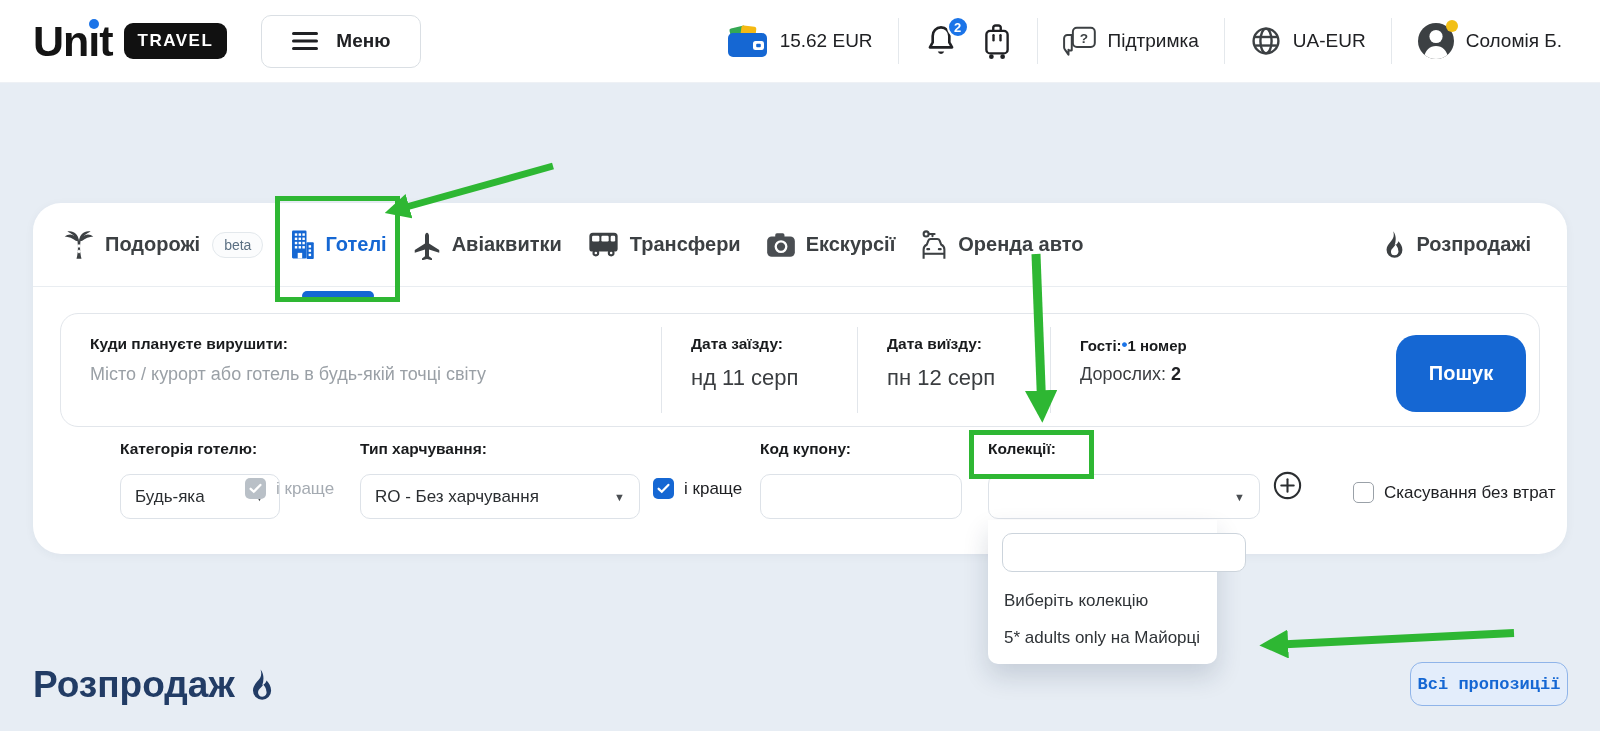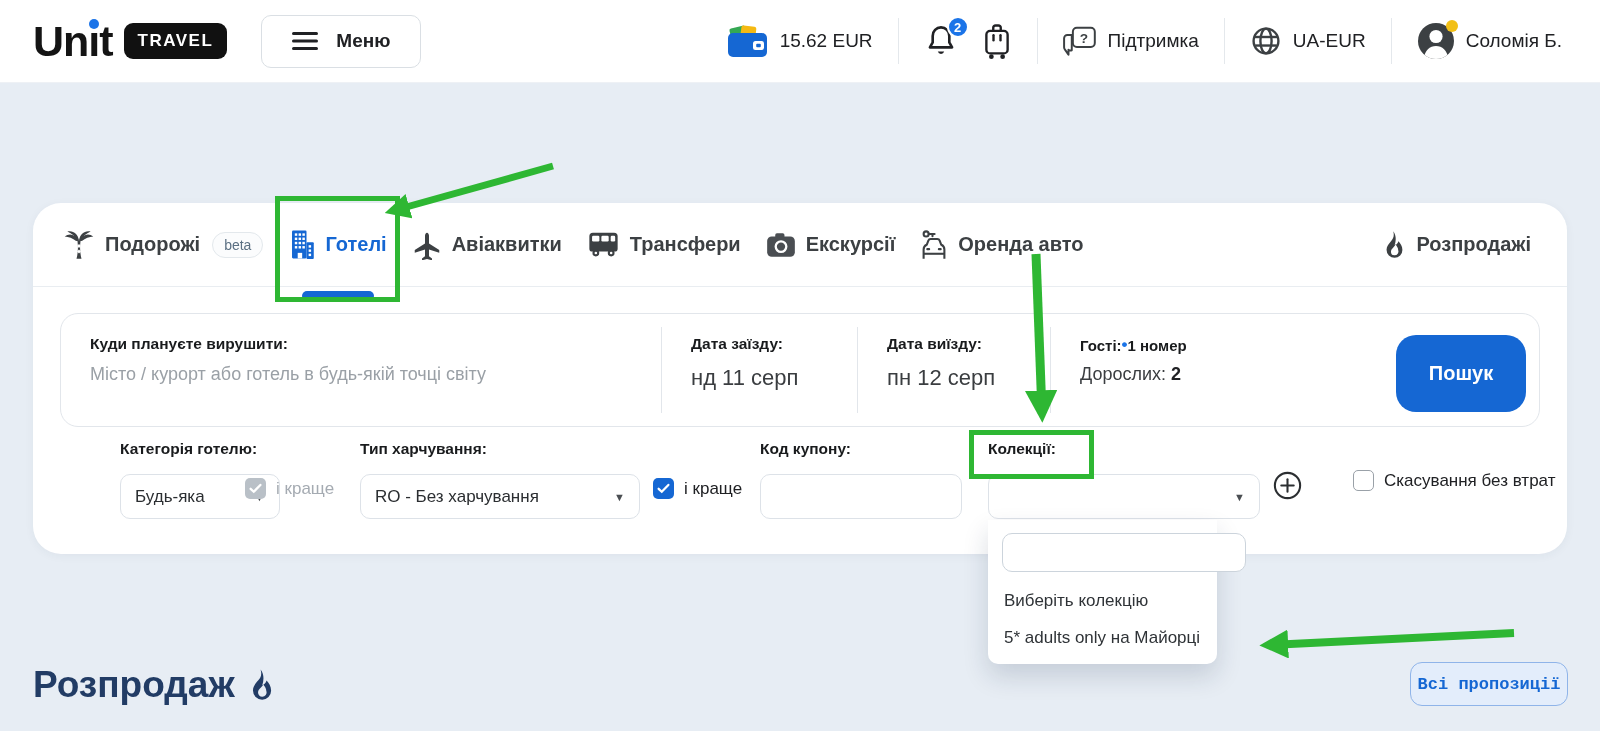--- a/index.html
+++ b/index.html
@@ -383,21 +383,21 @@
     </div>
 
     <button class="plus-btn">
       <svg width="29" height="29" viewBox="0 0 28 28">
         <circle cx="14" cy="14" r="12.2" fill="none" stroke="#2b2e31" stroke-width="2"></circle>
         <line x1="14" y1="8" x2="14" y2="20" stroke="#2b2e31" stroke-width="2" stroke-linecap="round"></line>
         <line x1="8" y1="14" x2="20" y2="14" stroke="#2b2e31" stroke-width="2" stroke-linecap="round"></line>
       </svg>
     </button>
 
-    <div class="chk-row" style="left:1304px; top:30px;padding-left:16px;">
+    <div class="chk-row" style="left:1304px; top:42px;padding-left:16px;">
       <span class="chk empty"></span>
       <span class="chk-label">Скасування без втрат</span>
     </div>
   </div>
 </div>
 
 <div class="dropdown">
   <input class="dd-search" type="text" style="">
   <div class="dd-opt">Виберіть колекцію</div>
   <div class="dd-opt">5* adults only на Майорці</div>

